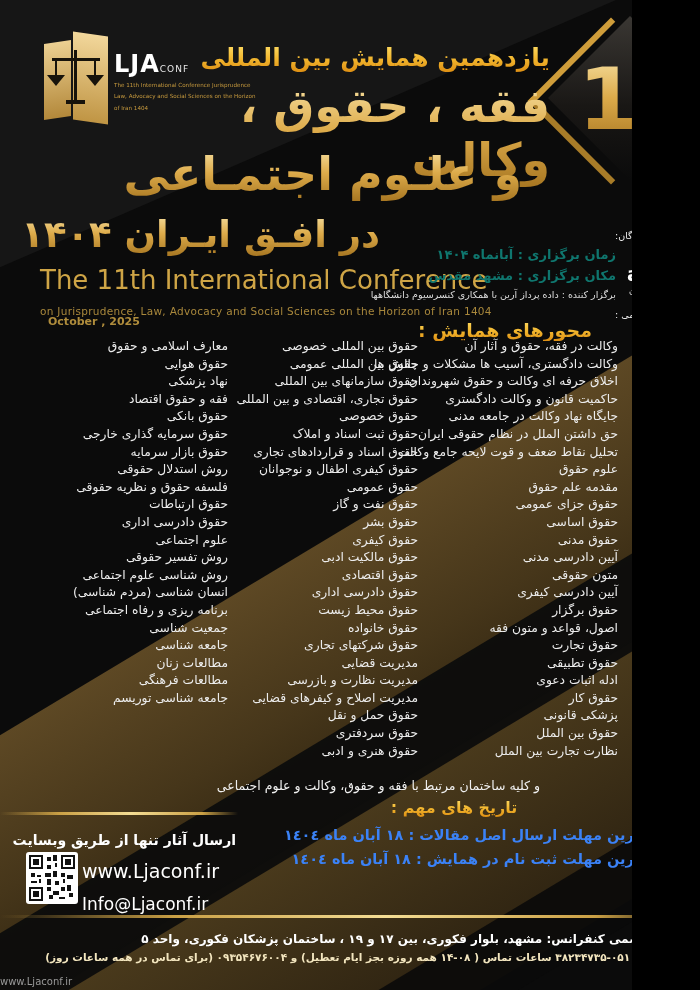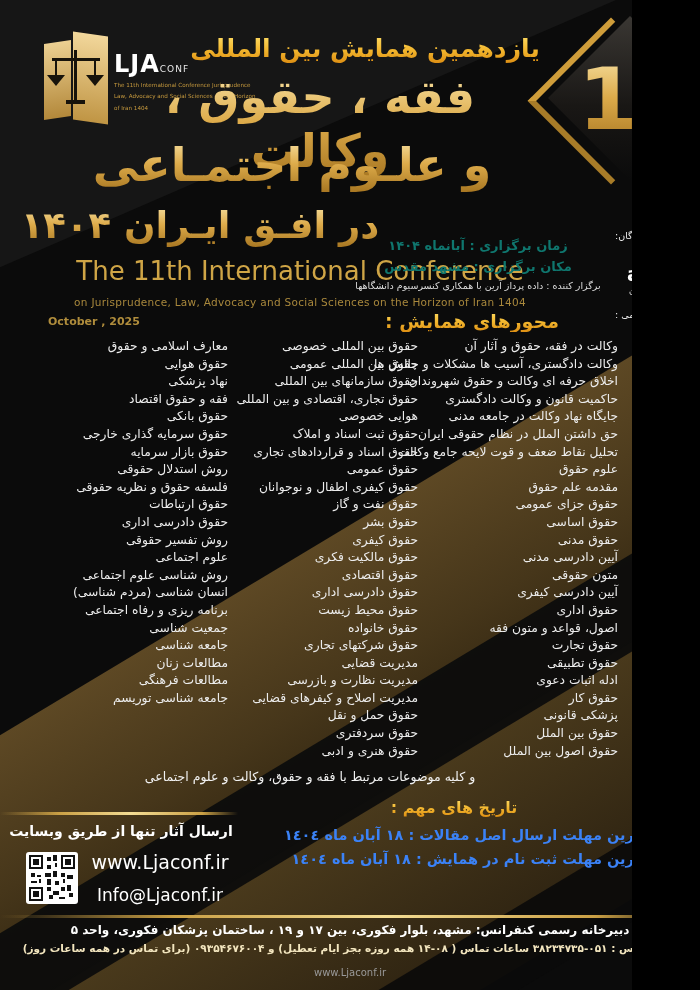--- a/index.html
+++ b/index.html
@@ -21,21 +21,21 @@
   .stripe-black2{left:-120px;top:905px;width:1300px;height:72px;background:#0a0a0a;
     transform:rotate(-31deg);opacity:.9;}
   .content{position:absolute;inset:0;z-index:2;}
 
   
   .gold-grad{background:linear-gradient(180deg,#f8e3a6 0%,#ddab4a 48%,#a87722 100%);
     -webkit-background-clip:text;background-clip:text;color:transparent;}
   .yellow-grad{background:linear-gradient(180deg,#ffe069 0%,#f2b62e 55%,#dd8f14 100%);
     -webkit-background-clip:text;background-clip:text;color:transparent;}
   .abs{position:absolute;}
-  .ctr{text-align:center;}
+  .ctr{margin-top:9px;}
   .rtl{direction:rtl;}
 
   
   .logo-mark{left:44px;top:34px;width:64px;height:90px;}
   .panel1{position:absolute;left:0;top:8px;width:27px;height:76px;
     background:linear-gradient(180deg,#ecd092,#b3883a);transform:skewY(-8deg);}
   .panel2{position:absolute;left:29px;top:0;width:35px;height:88px;
     background:linear-gradient(180deg,#f2d79b,#c09544);transform:skewY(8deg);}
   .sc-beam{position:absolute;left:8px;top:24px;width:48px;height:3px;background:#17130b;}
   .sc-post{position:absolute;left:30px;top:16px;width:3px;height:50px;background:#17130b;}
@@ -178,45 +178,45 @@
         <li>حق داشتن الملل در نظام حقوقی ایران</li>
         <li>تحلیل نقاط ضعف و قوت لایحه جامع وکالت</li>
         <li>علوم حقوق</li>
         <li>مقدمه علم حقوق</li>
         <li>حقوق جزای عمومی</li>
         <li>حقوق اساسی</li>
         <li>حقوق مدنی</li>
         <li>آیین دادرسی مدنی</li>
         <li>متون حقوقی</li>
         <li>آیین دادرسی کیفری</li>
-        <li>حقوق اداری</li>
+        <li>حقوق برگزار</li>
         <li>اصول، قواعد و متون فقه</li>
         <li>حقوق تجارت</li>
         <li>حقوق تطبیقی</li>
         <li>ادله اثبات دعوی</li>
         <li>حقوق کار</li>
         <li>پزشکی قانونی</li>
         <li>حقوق بین الملل</li>
-        <li>حقوق اصول بین الملل</li>
+        <li>نظارت تجارت بین الملل</li>
       </ul>
     <ul class="abs rtl topic-col col-mid">
 
     <li>حقوق بین المللی خصوصی</li>
         <li>حقوق بین المللی عمومی</li>
         <li>حقوق سازمانهای بین المللی</li>
         <li>حقوق تجاری، اقتصادی و بین المللی</li>
-        <li>هوایی خصوصی</li>
+        <li>حقوق خصوصی</li>
         <li>حقوق ثبت اسناد و املاک</li>
         <li>حقوق اسناد و قراردادهای تجاری</li>
+        <li>حقوق کیفری اطفال و نوجوانان</li>
         <li>حقوق عمومی</li>
-        <li>حقوق کیفری اطفال و نوجوانان</li>
         <li>حقوق نفت و گاز</li>
         <li>حقوق بشر</li>
         <li>حقوق کیفری</li>
-        <li>حقوق مالکیت فکری</li>
+        <li>حقوق مالکیت ادبی</li>
         <li>حقوق اقتصادی</li>
         <li>حقوق دادرسی اداری</li>
         <li>حقوق محیط زیست</li>
         <li>حقوق خانواده</li>
         <li>حقوق شرکتهای تجاری</li>
         <li>مدیریت قضایی</li>
         <li>مدیریت نظارت و بازرسی</li>
         <li>مدیریت اصلاح و کیفرهای قضایی</li>
         <li>حقوق حمل و نقل</li>
         <li>حقوق سردفتری</li>
@@ -228,33 +228,33 @@
         <li>حقوق هوایی</li>
         <li>نهاد پزشکی</li>
         <li>فقه و حقوق اقتصاد</li>
         <li>حقوق بانکی</li>
         <li>حقوق سرمایه گذاری خارجی</li>
         <li>حقوق بازار سرمایه</li>
         <li>روش استدلال حقوقی</li>
         <li>فلسفه حقوق و نظریه حقوقی</li>
         <li>حقوق ارتباطات</li>
         <li>حقوق دادرسی اداری</li>
+        <li>علوم اجتماعی</li>
         <li>روش تفسیر حقوقی</li>
-        <li>علوم اجتماعی</li>
         <li>روش شناسی علوم اجتماعی</li>
         <li>انسان شناسی (مردم شناسی)</li>
         <li>برنامه ریزی و رفاه اجتماعی</li>
         <li>جمعیت شناسی</li>
         <li>جامعه شناسی</li>
         <li>مطالعات زنان</li>
         <li>مطالعات فرهنگی</li>
         <li>جامعه شناسی توریسم</li>
       </ul>
 
-    <div class="abs ctr rtl topics-footnote">و کلیه موضوعات مرتبط با فقه و حقوق، وکالت و علوم اجتماعی</div>
+    <div class="abs ctr rtl topics-footnote">و کلیه ساختمان مرتبط با فقه و حقوق، وکالت و علوم اجتماعی</div>
 
     <div class="abs sidebar">
       <div class="side-label">برگزارکنندگان:</div>
       <div class="arian">
         <div class="arian-tri"></div>
         <div class="arian-name">arian</div>
         <div class="arian-caption">داده پـرداز آریـن</div>
       </div>
       <div class="side-label supporters-label">حامیان علمی :</div>
       <div class="logo-list">

